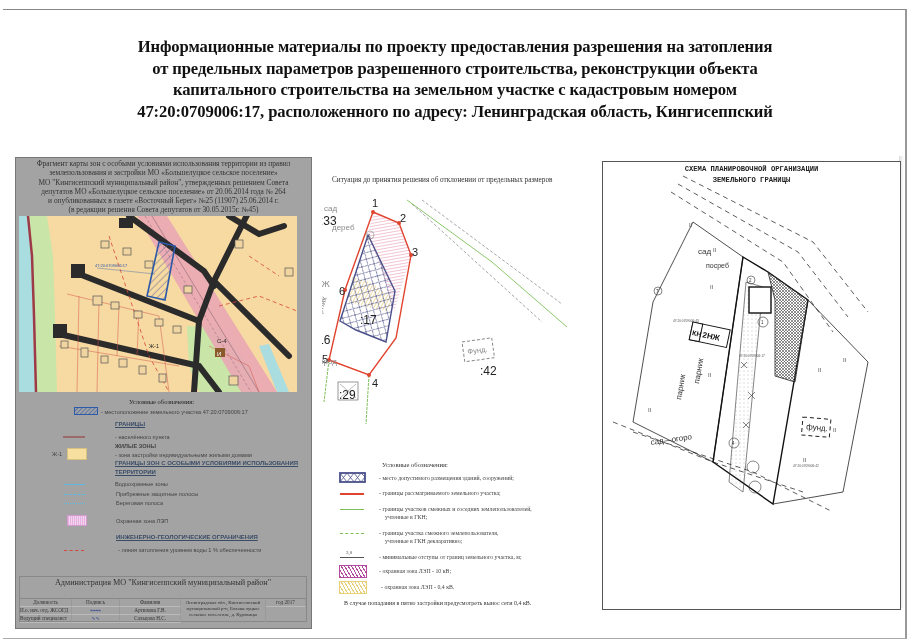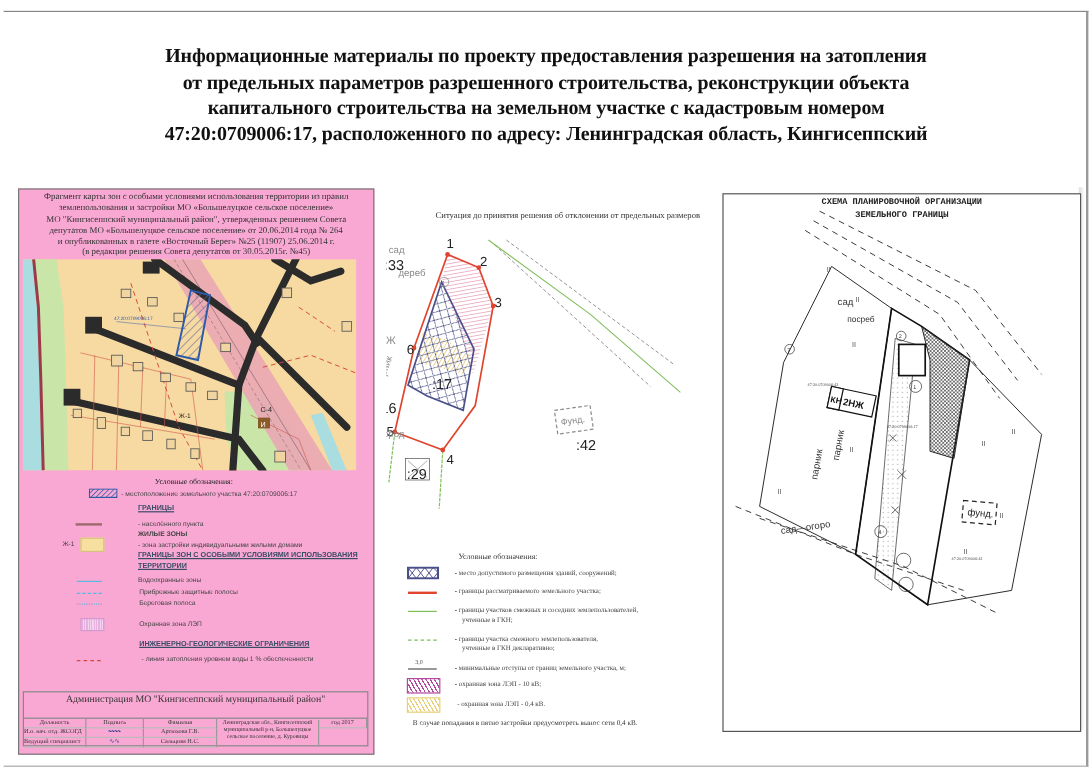--- a/index.html
+++ b/index.html
@@ -14,21 +14,21 @@
   .title {
     position: absolute; left: 40px; top: 36px; width: 830px; text-align: center;
     font-family: "Liberation Serif", serif; font-weight: bold; font-size: 16.6px; line-height: 21.5px;
     letter-spacing: -0.1px;
   }
   .title div { white-space: nowrap; }
 
   
   .left-panel {
     position: absolute; left: 15px; top: 157px; width: 295px; height: 470px;
-    border: 1px solid #777; background: #f9a8d4;
+    border: 1px solid #777; background: #a3a3a3;
   }
   .left-caption {
     position: absolute; left: 0; top: 1px; width: 295px; text-align: center;
     font-size: 7.4px; line-height: 9.3px; color: #333;
   }
   .left-map { position: absolute; left: 3px; top: 58px; width: 278px; height: 176px; }
   .legend-left { position: absolute; left: 0; top: 238px; width: 295px; height: 160px; font-family: "Liberation Sans", sans-serif; }
   .ll-title { position: absolute; left: 113px; top: 2px; font-family: "Liberation Serif", serif; font-size: 6.5px; color: #222; }
   .ll-row { position: absolute; font-size: 5.6px; color: #444; white-space: nowrap; }
   .ll-head { position: absolute; font-size: 6px; color: #3a4c66; text-decoration: underline; font-weight: bold; white-space: nowrap; }
@@ -36,21 +36,21 @@
   .stamp {
     position: absolute; left: 3px; top: 418px; width: 286px; height: 44px;
     border: 1px solid #888; font-size: 5.2px; color: #333;
   }
   .stamp-head { position: absolute; left: 0; top: 1px; width: 286px; text-align: center; font-size: 8.2px; line-height: 9px; color: #333; }
   .stamp-grid { position: absolute; left: 0; top: 21px; width: 286px; height: 23px; border-top: 1px solid #888; }
   .stamp-grid .cell { position: absolute; border-right: 1px solid #999; border-bottom: 1px solid #bbb; height: 7px; line-height: 7px; text-align: center; overflow: hidden; white-space: nowrap; }
 
   
   .mid-panel { position: absolute; left: 322px; top: 157px; width: 272px; height: 470px; }
-  .mid-caption { position: absolute; left: 10px; top: 19px; font-size: 7.2px; color: #333; white-space: nowrap; margin-left: 31px; }
+  .mid-caption { position: absolute; left: 10px; top: 19px; font-size: 7.2px; color: #333; white-space: nowrap; }
   .mid-plan { position: absolute; left: 0; top: 35px; width: 272px; height: 265px; }
   .mid-legend { position: absolute; left: 0; top: 300px; width: 272px; height: 160px; }
   .ml-title { position: absolute; left: 60px; top: 4px; font-size: 6.6px; color: #333; }
   .ml-row { position: absolute; left: 57px; font-size: 5.8px; line-height: 7px; color: #444; white-space: nowrap; }
   .ml-note { position: absolute; left: 22px; top: 143px; font-size: 6px; color: #333; white-space: nowrap; }
 
   
   .right-panel {
     position: absolute; left: 602px; top: 161px; width: 297px; height: 447px;
     border: 1px solid #555; background: #fff;

